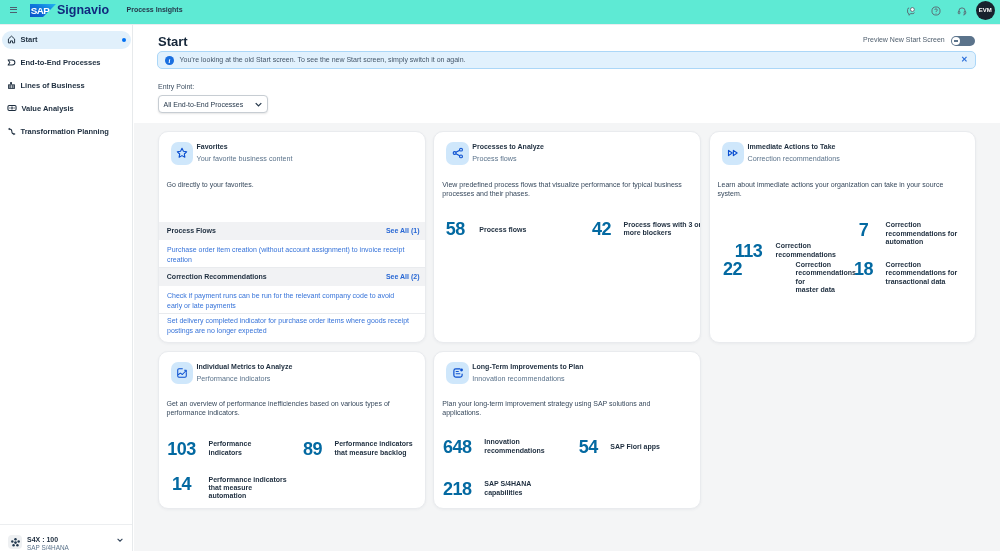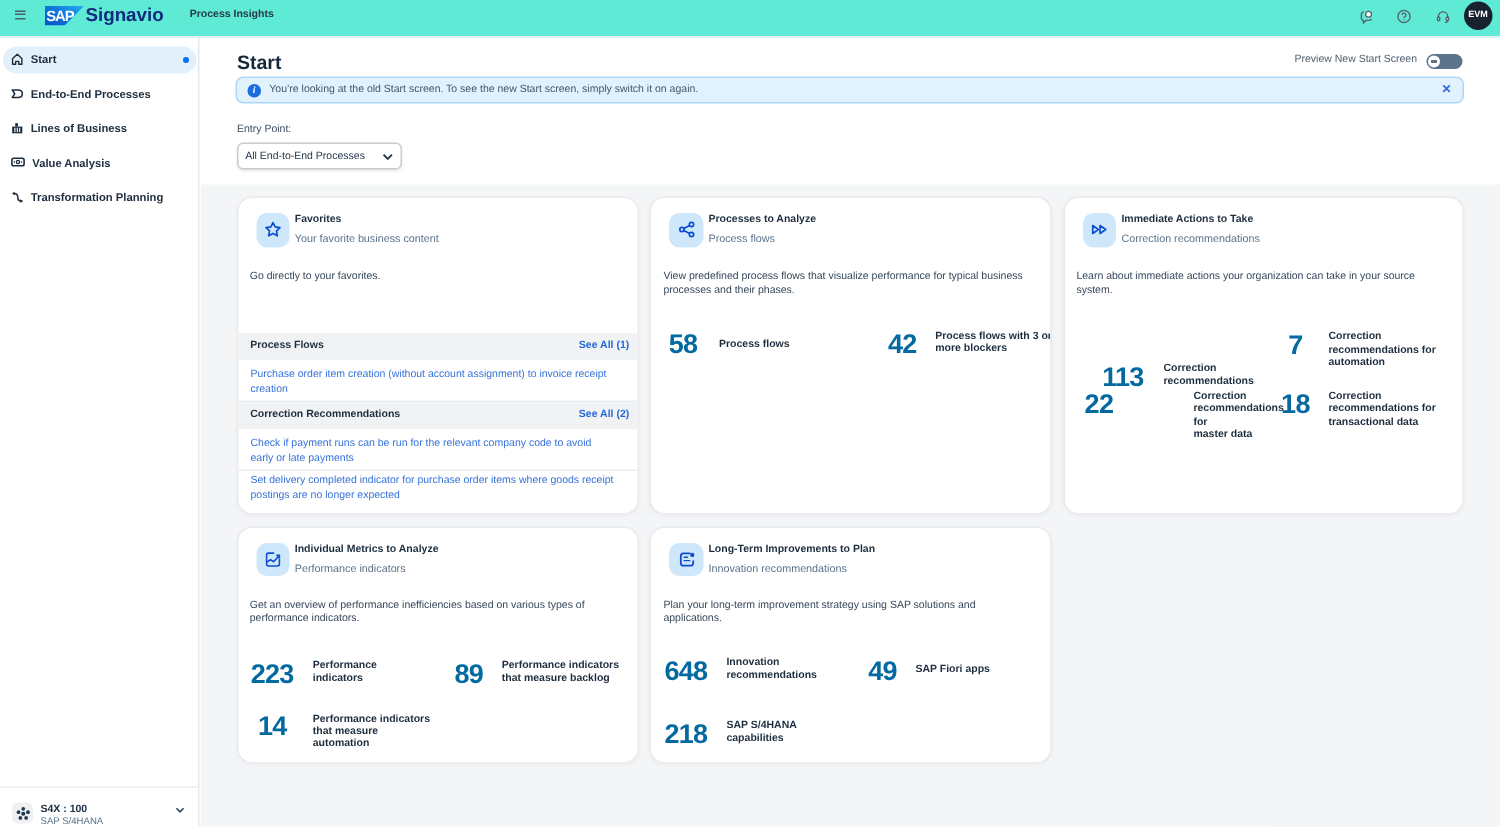--- a/index.html
+++ b/index.html
@@ -260,21 +260,21 @@
       <svg width="12" height="12" viewBox="0 0 16 16" fill="none" stroke="#0b4fd0" stroke-width="1.4">
         <path d="M9 2.3 H4 Q2.3 2.3 2.3 4 V12 Q2.3 13.7 4 13.7 H12 Q13.7 13.7 13.7 12 V7"></path>
         <path d="M2.8 10.3 L5.8 8.1 L8.5 10 L13.2 5" stroke-linejoin="round"></path>
         <path d="M10.9 4.3 L13.7 4.3 L13.7 7.1" stroke-linejoin="round"></path>
       </svg>
     </div>
   <div class="ctitle">Individual Metrics to Analyze</div>
   <div class="csub">Performance indicators</div>
   <div class="cbody">Get an overview of performance inefficiencies based on various types of<br>performance indicators.</div>
   <div class="statrow" style="left:0; top:90px; width:131px;">
-      <div class="num">223</div>
+      <div class="num">103</div>
       <div class="slabel">Performance<br>indicators</div>
     </div>
   <div class="statrow c2" style="left:131px; top:90px; width:136px;">
       <div class="num">89</div>
       <div class="slabel">Performance indicators<br>that measure backlog</div>
     </div>
   <div class="statrow" style="left:0; top:125.5px; width:131px;">
       <div class="num">14</div>
       <div class="slabel">Performance indicators<br>that measure<br>automation</div>
     </div>
@@ -289,20 +289,20 @@
       </svg>
     </div>
   <div class="ctitle">Long-Term Improvements to Plan</div>
   <div class="csub">Innovation recommendations</div>
   <div class="cbody">Plan your long-term improvement strategy using SAP solutions and<br>applications.</div>
   <div class="statrow" style="left:0; top:88px; width:131px;">
       <div class="num">648</div>
       <div class="slabel">Innovation<br>recommendations</div>
     </div>
   <div class="statrow c2" style="left:131px; top:88px; width:136px;">
-      <div class="num">49</div>
+      <div class="num">54</div>
       <div class="slabel vc">SAP Fiori apps</div>
     </div>
   <div class="statrow" style="left:0; top:130px; width:131px;">
       <div class="num">218</div>
       <div class="slabel">SAP S/4HANA<br>capabilities</div>
     </div>
 </div>
 
 </body></html>

